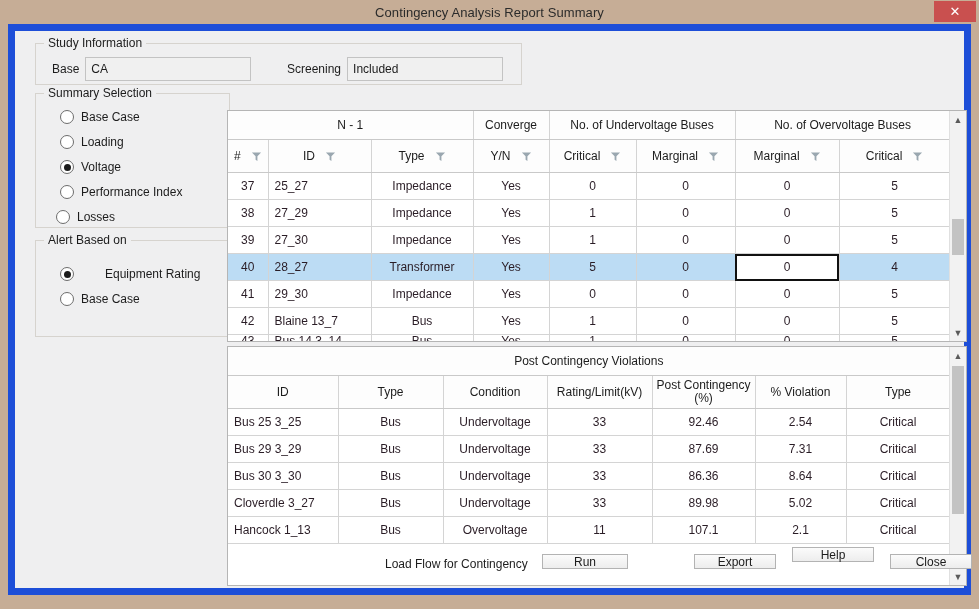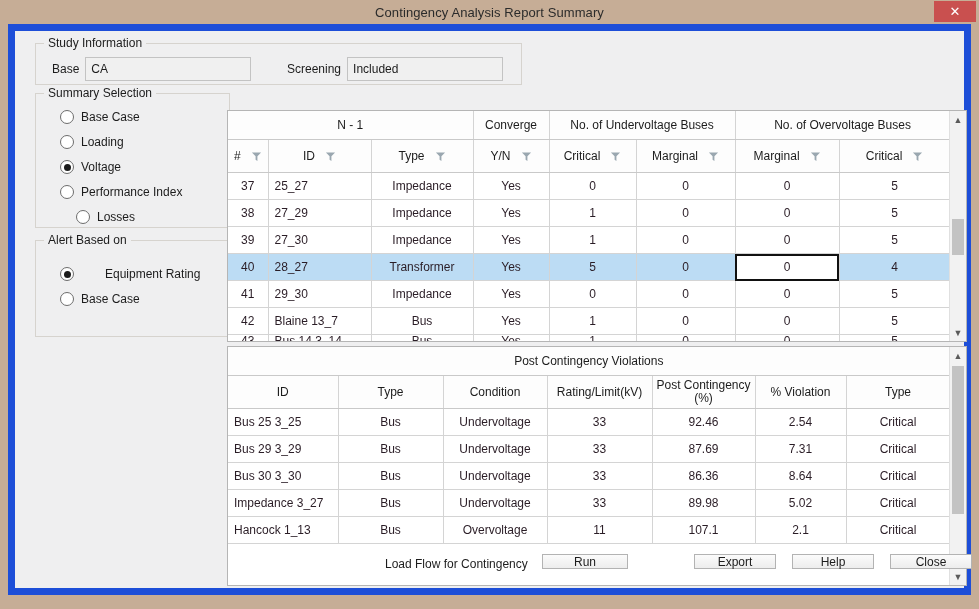--- a/index.html
+++ b/index.html
@@ -203,21 +203,21 @@
     background: linear-gradient(#fbfbfb, #ededed);
     border: 1px solid #b3b3b3;
     font-size: 12px; color: #1c1c1c;
     display: flex; align-items: center; justify-content: center;
     cursor: pointer;
     font-family: "Liberation Sans", sans-serif;
     box-sizing: border-box;
   }
   #btn-run    { left: 527px; top: 12px; width: 86px; }
   #btn-export { left: 679px; top: 12px; width: 82px; }
-  #btn-help   { left: 777px; top: 12px; width: 82px; }
+  #btn-help   { left: 777px; top: 5px; width: 82px; }
   #btn-close  { left: 875px; top: 12px; width: 82px; }
 </style>
 </head>
 <body>
 
 <div class="window">
 
   <div class="titlebar">
     <div class="title-text">Contingency Analysis Report Summary</div>
     <div class="close-btn">✕</div>
@@ -249,21 +249,21 @@
         <span>Loading</span>
       </div>
       <div class="radio-item" style="left:24px; top:66px;">
         <span class="radio-dot on"></span>
         <span>Voltage</span>
       </div>
       <div class="radio-item" style="left:24px; top:91px;">
         <span class="radio-dot"></span>
         <span>Performance Index</span>
       </div>
-      <div class="radio-item" style="left:40px; top:116px;">
+      <div class="radio-item" style="left:20px; top:116px;">
         <span class="radio-dot"></span>
         <span>Losses</span>
       </div>
     </div>
 
     <div class="groupbox" id="gb-alert">
       <span class="gb-title">Alert Based on</span>
       <div class="radio-item" style="left:24px; top:26px;gap:24px;">
         <span class="radio-dot on"></span>
         <span>Equipment Rating</span>
@@ -493,21 +493,21 @@
           <tr>
             <td class="c-left">Bus 30   3_30</td>
             <td class="c-center">Bus</td>
             <td class="c-center">Undervoltage</td>
             <td class="c-center">33</td>
             <td class="c-center">86.36</td>
             <td class="c-center">8.64</td>
             <td class="c-center">Critical</td>
           </tr>
           <tr>
-            <td class="c-left">Impedance 3_27</td>
+            <td class="c-left">Cloverdle 3_27</td>
             <td class="c-center">Bus</td>
             <td class="c-center">Undervoltage</td>
             <td class="c-center">33</td>
             <td class="c-center">89.98</td>
             <td class="c-center">5.02</td>
             <td class="c-center">Critical</td>
           </tr>
           <tr>
             <td class="c-left">Hancock  1_13</td>
             <td class="c-center">Bus</td>

